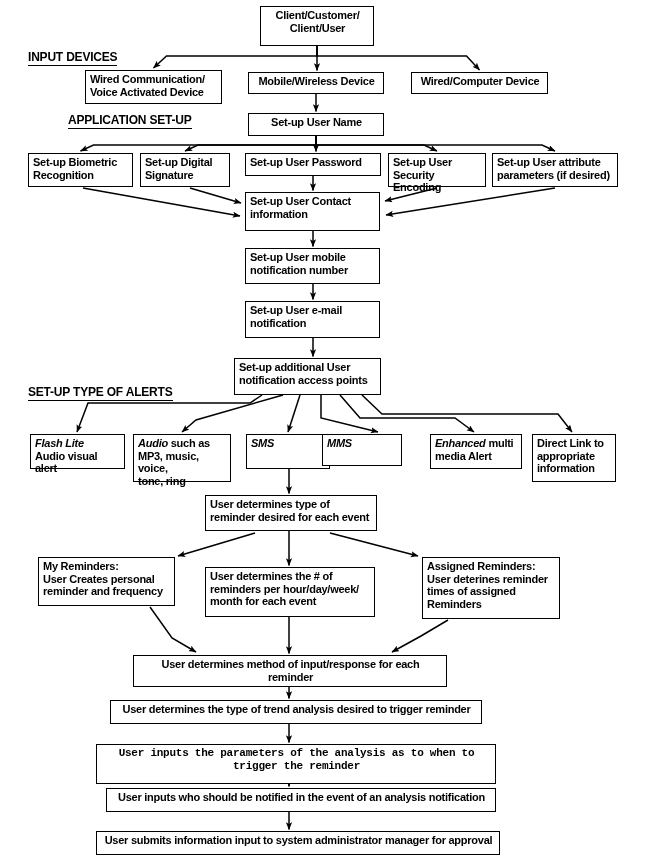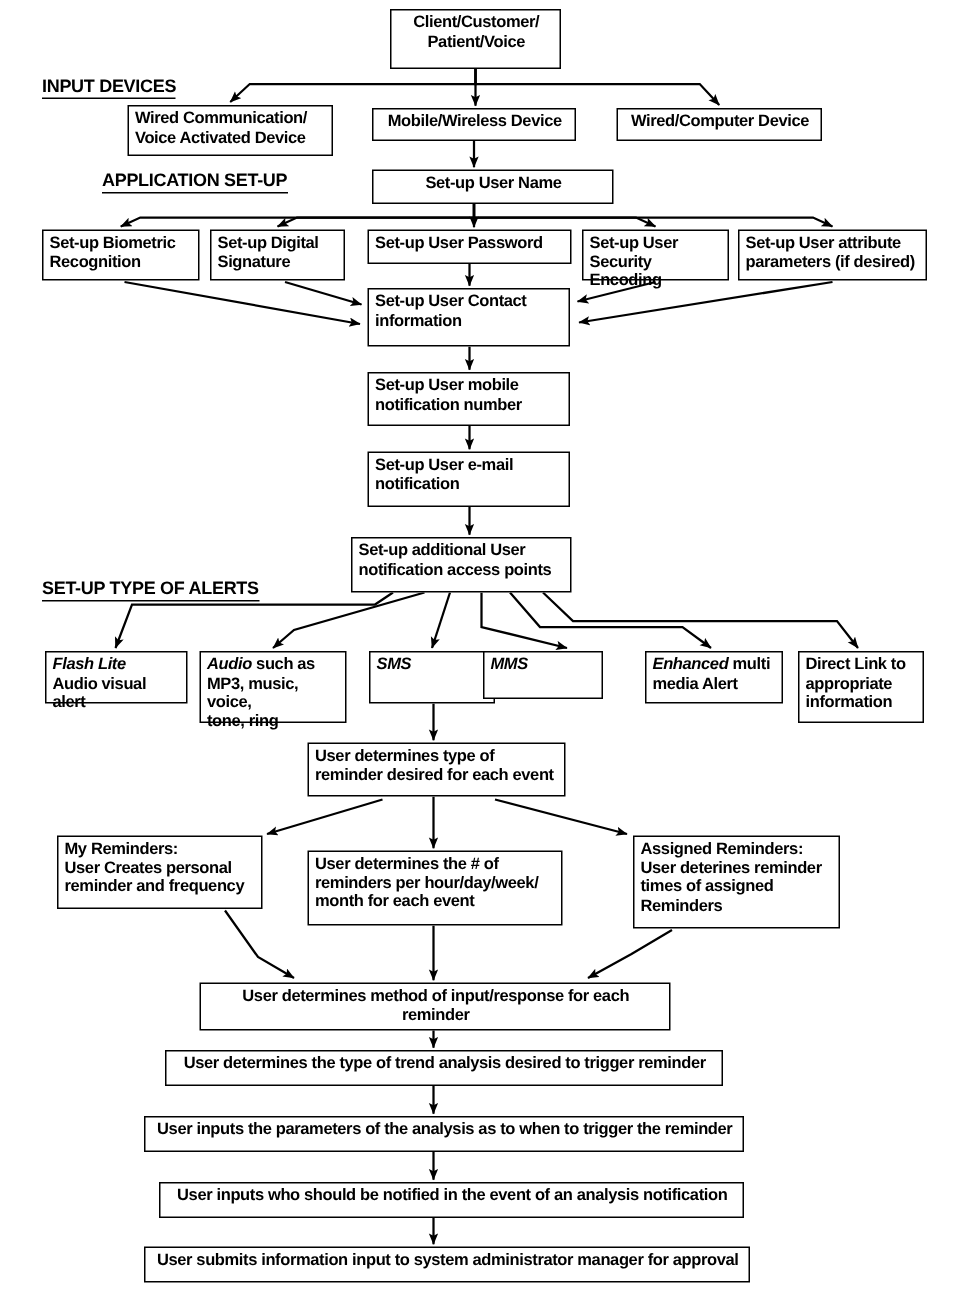--- a/index.html
+++ b/index.html
@@ -95,33 +95,33 @@
         <path d="M289,617 L289,653.5" marker-end="url(#arrow)"></path>
         <path d="M448,620 L421,636 L392,652" marker-end="url(#arrow)"></path>
         <path d="M289,679 L289,698.5" marker-end="url(#arrow)"></path>
         <path d="M289,724 L289,742.5" marker-end="url(#arrow)"></path>
         <path d="M289,768 L289,786.5" marker-end="url(#arrow)"></path>
         <path d="M289,812 L289,829.5" marker-end="url(#arrow)"></path>
       </g>
   </svg>
 <div class="node center-text" style="left: 260px; top: 6px; width: 114px; height: 40px;">
       <div>Client/Customer/</div>
-      <div>Patient/Voice</div>
+      <div>Client/User</div>
     </div>
     <div class="node" style="left: 85px; top: 70px; width: 137px; height: 34px;">
       <div>Wired Communication/</div>
       <div>Voice Activated Device</div>
     </div>
     <div class="node center-text" style="left: 248px; top: 72px; width: 136px; height: 22px;">
       <div>Mobile/Wireless Device</div>
     </div>
     <div class="node center-text" style="left: 411px; top: 72px; width: 137px; height: 22px;">
       <div>Wired/Computer Device</div>
     </div>
-    <div class="node center-text" style="left: 248px; top: 113px; width: 161px; height: 23px;">
+    <div class="node center-text" style="left: 248px; top: 113px; width: 136px; height: 23px;">
       <div>Set-up User Name</div>
     </div>
     <div class="node" style="left: 28px; top: 153px; width: 105px; height: 34px;">
       <div>Set-up Biometric</div>
       <div>Recognition</div>
     </div>
     <div class="node" style="left: 140px; top: 153px; width: 90px; height: 34px;">
       <div>Set-up Digital</div>
       <div>Signature</div>
     </div>
@@ -195,21 +195,21 @@
       <div>User deterines reminder</div>
       <div>times of assigned</div>
       <div>Reminders</div>
     </div>
     <div class="node center-text" style="left: 133px; top: 655px; width: 314px; height: 32px;">
       <div>User determines method of input/response for each reminder</div>
     </div>
     <div class="node center-text" style="left: 110px; top: 700px; width: 372px; height: 24px;">
       <div>User determines the type of trend analysis desired to trigger reminder</div>
     </div>
-    <div class="node center-text" style="left: 96px; top: 744px; width: 400px; height: 24px;">
+    <div class="node center-text" style="left: 96px; top: 744px; width: 400px; height: 40px; font-family: Liberation Mono, monospace;">
       <div>User inputs the parameters of the analysis as to when to trigger the reminder</div>
     </div>
     <div class="node center-text" style="left: 106px; top: 788px; width: 390px; height: 24px;">
       <div>User inputs who should be notified in the event of an analysis notification</div>
     </div>
     <div class="node center-text" style="left: 96px; top: 831px; width: 404px; height: 24px;">
       <div>User submits information input to system administrator manager for approval</div>
     </div>
     <div class="section-label" style="left: 28px; top: 50px;">INPUT DEVICES</div>
     <div class="section-label" style="left: 28px; top: 113px; margin-left: 40px;">APPLICATION SET-UP</div>

